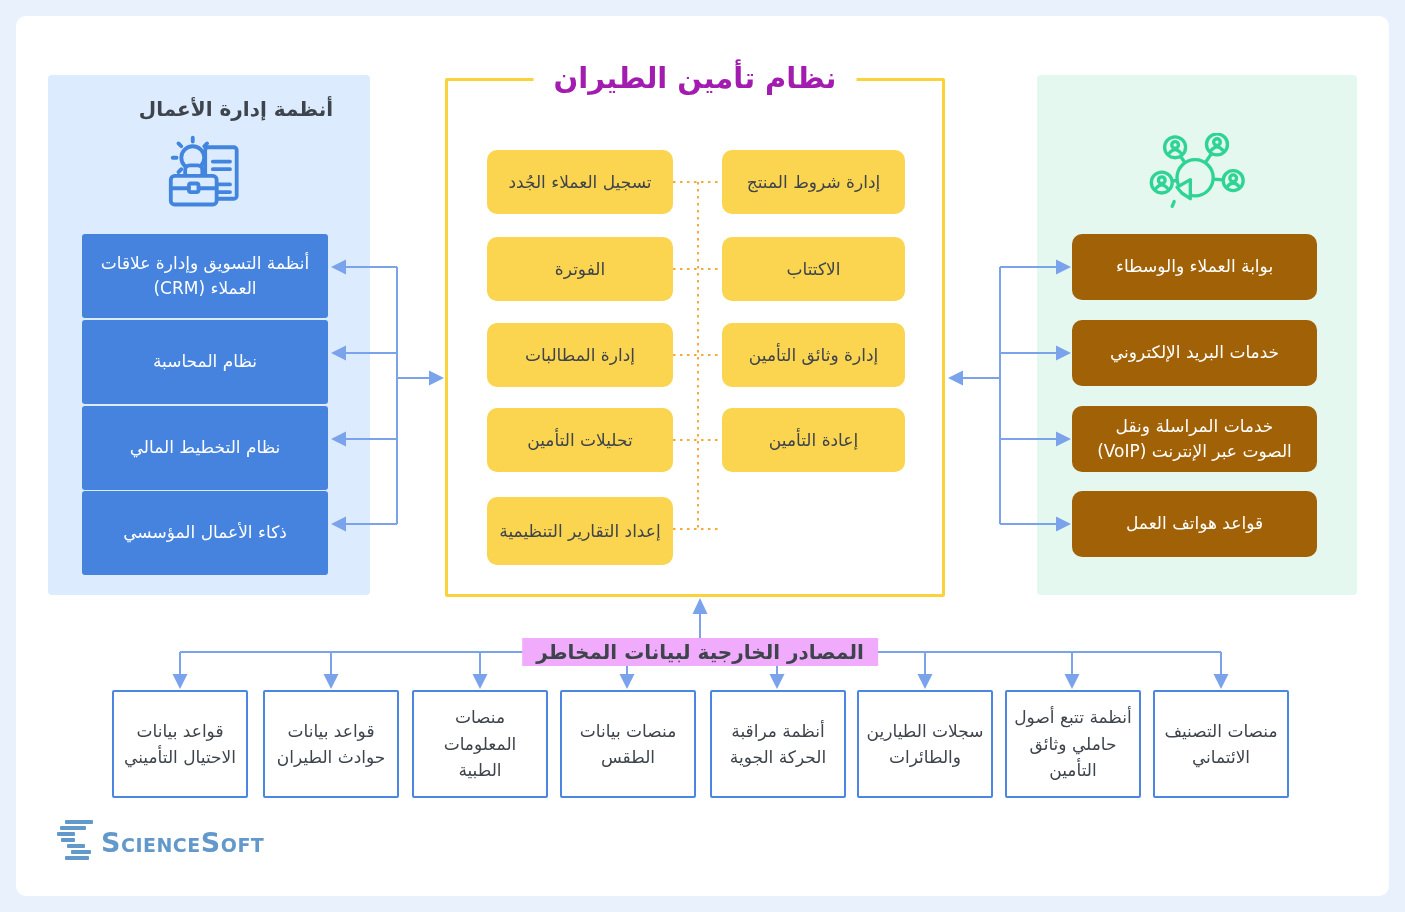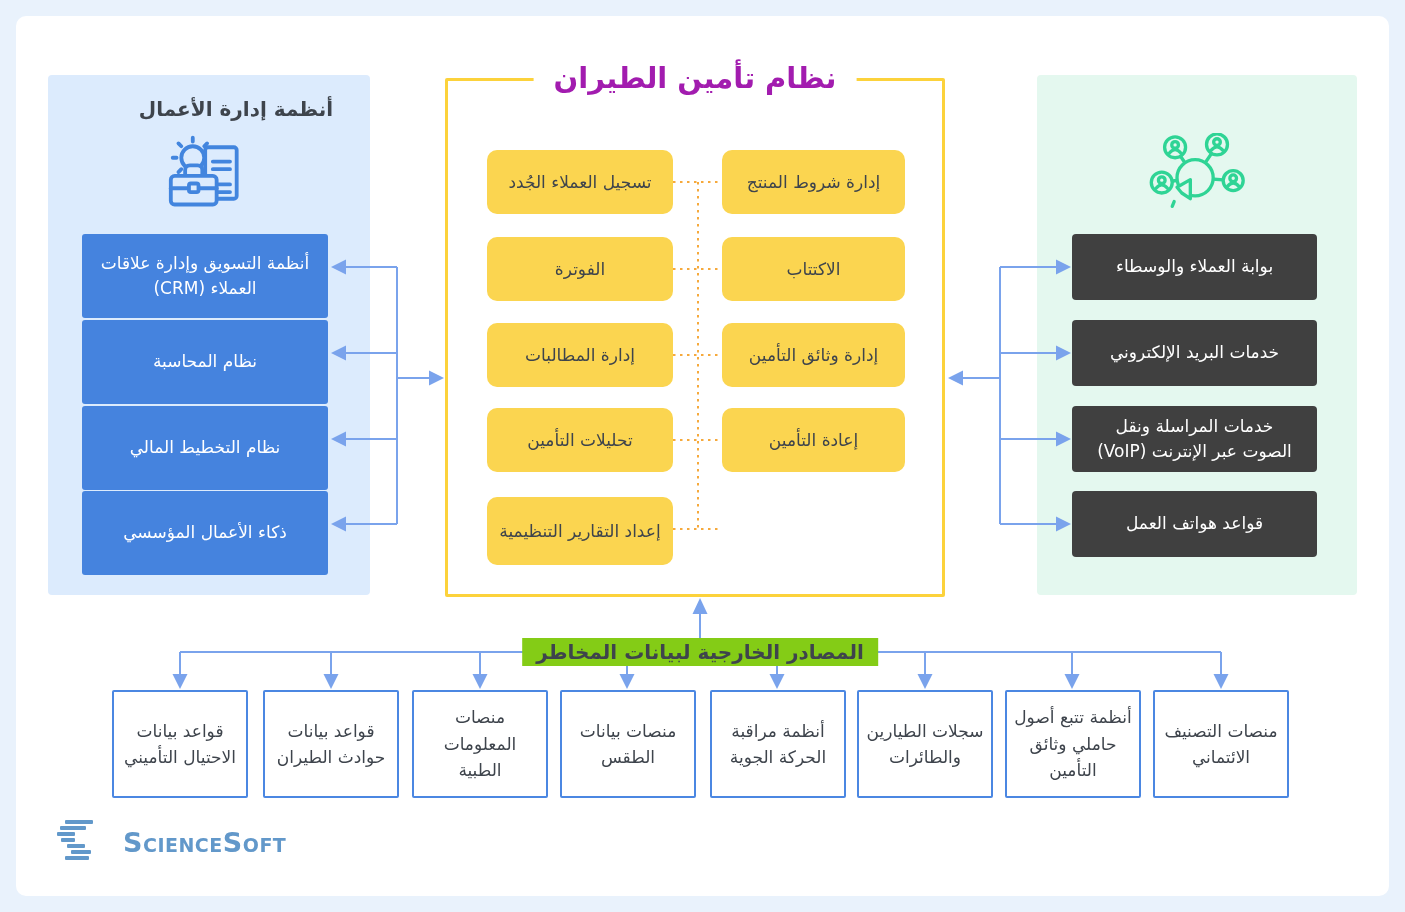--- a/index.html
+++ b/index.html
@@ -8,33 +8,33 @@
   .card{position:absolute;left:16px;top:16px;width:1373px;height:880px;background:#ffffff;border-radius:10px;}
   .abs{position:absolute;}
   
   .panel-left{left:48px;top:75px;width:322px;height:520px;background:#dcebfd;border-radius:4px;}
   .panel-right{left:1037px;top:75px;width:320px;height:520px;background:#e4f8ef;border-radius:4px;}
   .panel-center{left:445px;top:78px;width:494px;height:513px;border:3px solid #fcd23b;border-radius:2px;background:#ffffff;}
   .panel-header{position:absolute;left:0;top:22px;width:100%;text-align:center;font-weight:bold;font-size:20px;color:#3e444c;direction:rtl;padding-left:27px;}
   .panel-icon{position:absolute;left:50%;top:58px;transform:translateX(-50%);}
   
   .diagram-title{left:695px;top:78px;transform:translate(-50%,-50%);background:#ffffff;padding:2px 20px;font-size:29px;font-weight:bold;color:#a21caf;white-space:nowrap;z-index:5;direction:rtl;}
-  .sources-label{left:700px;top:652px;transform:translate(-50%,-50%);background:#84cc16;padding:2px 14px;font-size:20px;font-weight:bold;color:#3e444c;white-space:nowrap;z-index:5;direction:rtl;}
+  .sources-label{left:700px;top:652px;transform:translate(-50%,-50%);background:#f0abfc;padding:2px 14px;font-size:20px;font-weight:bold;color:#3e444c;white-space:nowrap;z-index:5;direction:rtl;}
   
   .box{display:flex;align-items:center;justify-content:center;text-align:center;direction:rtl;z-index:2;}
   .bbox{left:82px;width:246px;height:84px;background:#4583de;color:#ffffff;font-size:17px;line-height:1.5;border-radius:3px;padding:0 10px;box-sizing:border-box;}
-  .gbox{left:1072px;width:245px;height:66px;background:#404040;color:#ffffff;font-size:17px;line-height:1.5;border-radius:4px;padding:0 20px;box-sizing:border-box;}
+  .gbox{left:1072px;width:245px;height:66px;background:#a16207;color:#ffffff;font-size:17px;line-height:1.5;border-radius:10px;padding:0 20px;box-sizing:border-box;}
   .ybox{background:#fbd550;color:#3e444c;font-size:17px;line-height:1.45;border-radius:10px;padding:0 8px;box-sizing:border-box;height:64px;}
   .ycol-r{left:722px;width:183px;}
   .ycol-l{left:487px;width:186px;}
   .src{top:690px;width:136px;height:108px;background:#ffffff;border:2px solid #4b87e2;border-radius:2px;color:#3e444c;font-size:17px;line-height:1.55;box-sizing:border-box;padding:0 6px;}
   
   .wires{position:absolute;left:0;top:0;z-index:4;pointer-events:none;}
   
-  .logo{left:55px;top:820px;display:flex;align-items:center;gap:28px;z-index:2;}
+  .logo{left:55px;top:820px;display:flex;align-items:center;gap:6px;z-index:2;}
   .logo-text{color:#6298ca;font-weight:bold;letter-spacing:0.5px;white-space:nowrap;}
   .logo-text .lg{font-size:27px;}
   .logo-text .sm{font-size:19px;}
 </style>
 </head>
 <body>
 
 <div class="stage">
   <div class="card"></div>
 

